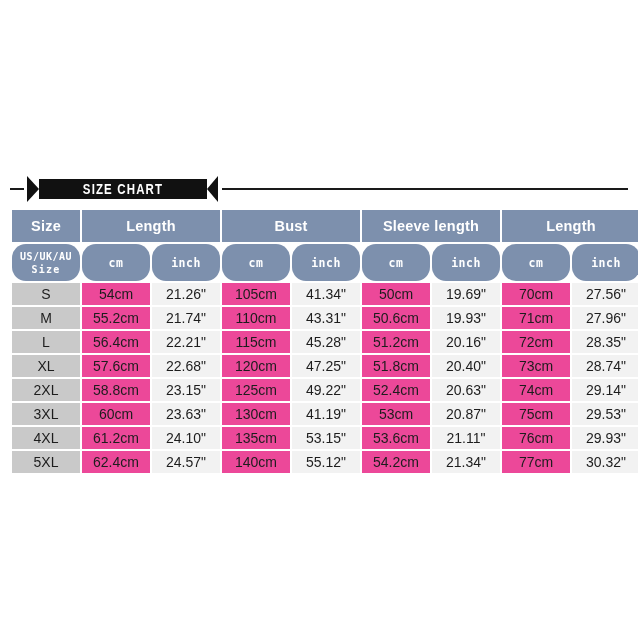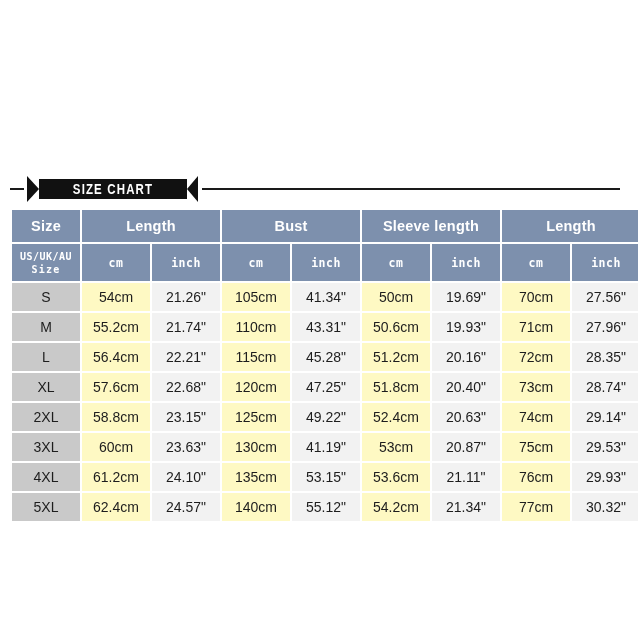--- a/index.html
+++ b/index.html
@@ -41,21 +41,21 @@
     border-bottom: 13px solid transparent;
     border-left: 12px solid #111111;
   }
   .banner-block {
     flex: 0 0 auto;
     height: 20px;
     background: #111111;
     display: flex;
     align-items: center;
     justify-content: center;
-    padding: 0 14px;
+    padding: 0 24px;
     min-width: 120px;
     position: relative;
   }
   .banner-title {
     color: #ffffff;
     font-family: "Liberation Sans Narrow", "Liberation Sans", sans-serif;
     font-size: 14px;
     font-weight: 700;
     letter-spacing: 1.4px;
     transform: scaleX(0.82);
@@ -106,41 +106,42 @@
   }
   
   .hdr-sub {
     background: #7d90ad;
     color: #ffffff;
     height: 37px;
     font-family: "DejaVu Sans Mono", "Liberation Mono", monospace;
     font-size: 11.5px;
     font-weight: 700;
     letter-spacing: 0.5px;
+    border-radius: 14px;
   }
   .hdr-sub.size-head {
     font-size: 10px;
     line-height: 13px;
   }
   .hdr-sub.size-head .l2 {
     display: block;
     letter-spacing: 1.2px;
   }
 
   
   .cell-size {
     background: #c9c9c9;
     color: #1d1d1d;
     height: 22px;
     font-size: 14px;
   }
   .cell-cm {
-    background: #fef9c3;
+    background: #ec4899;
     color: #1d1d1d;
-    height: 28px;
+    height: 22px;
     font-size: 14px;
   }
   .cell-inch {
     background: #f2f2f2;
     color: #1d1d1d;
     height: 22px;
     font-size: 14px;
   }
 </style>
 </head>

